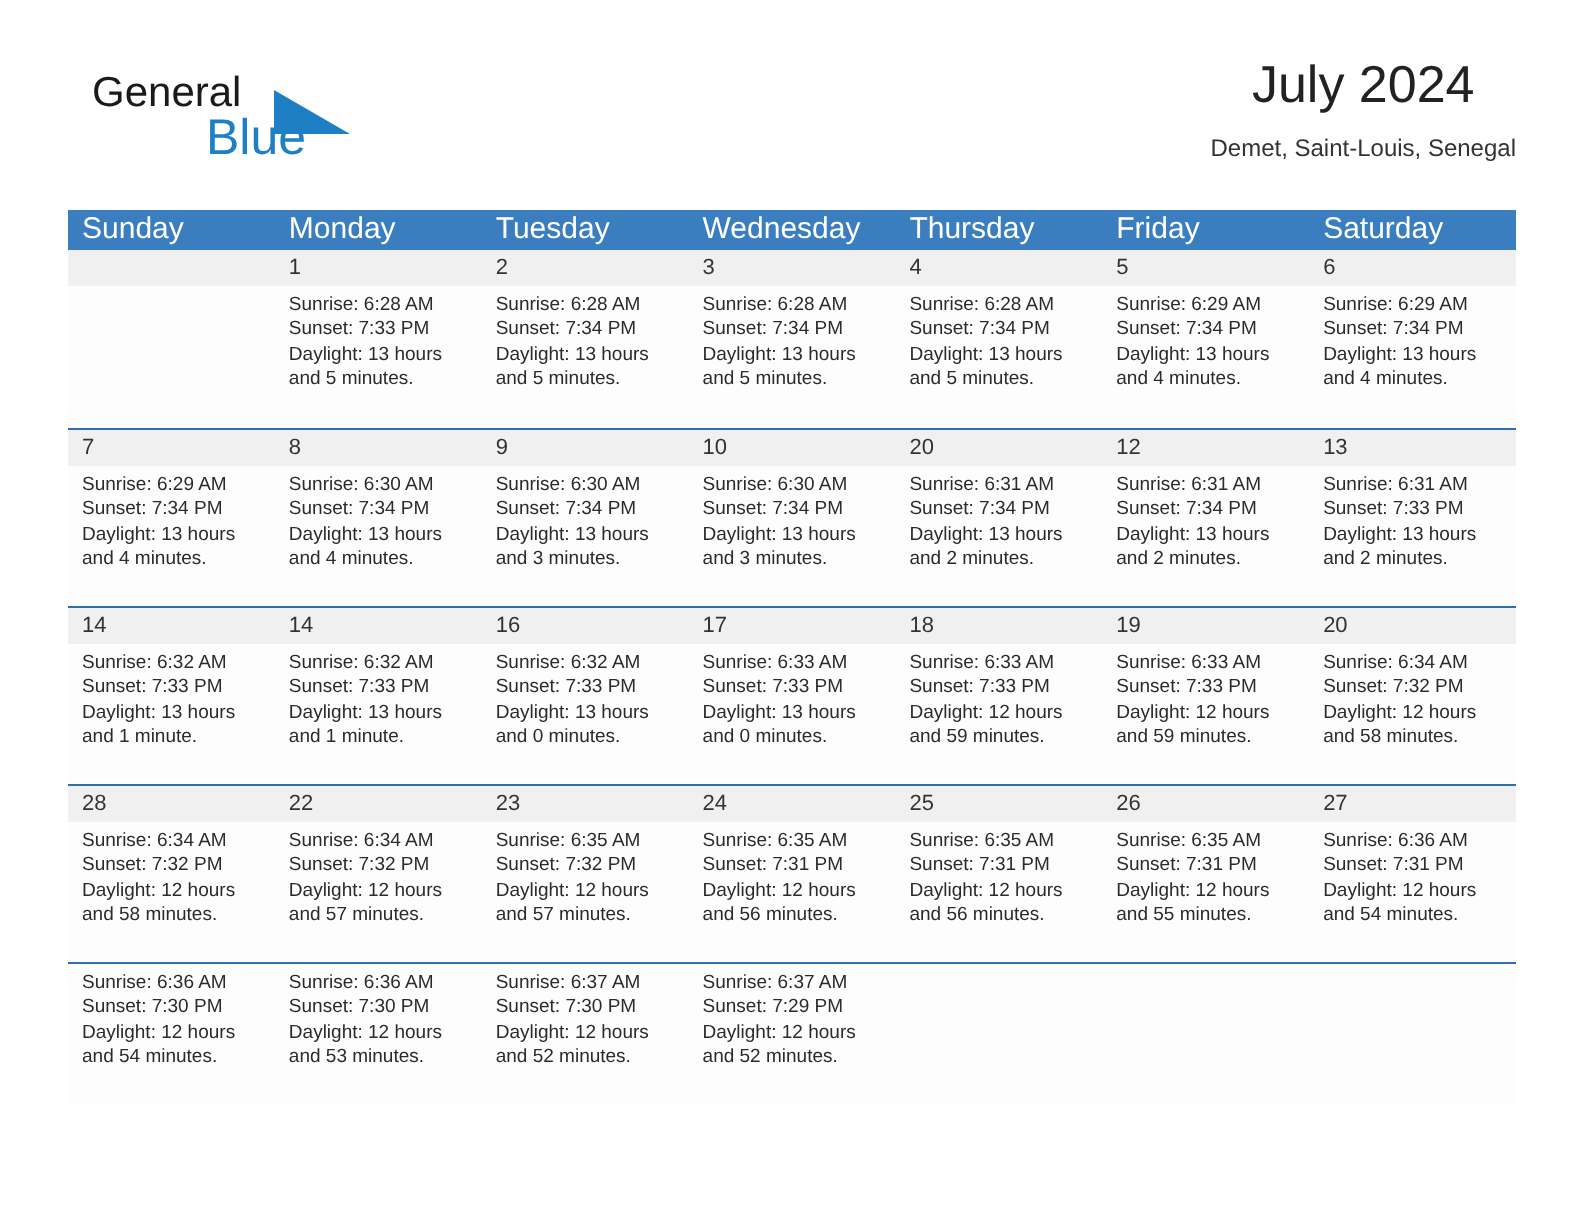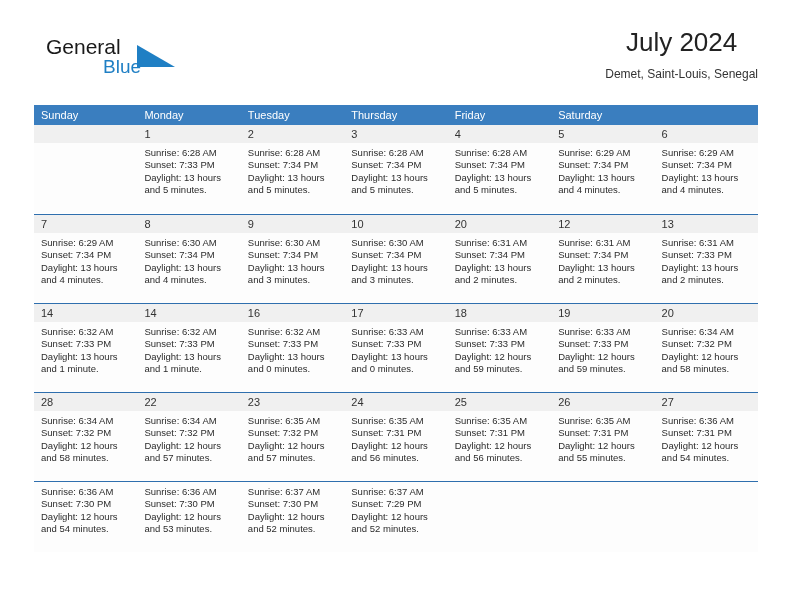--- a/index.html
+++ b/index.html
@@ -43,21 +43,21 @@
     font-size: 21px;
     letter-spacing: 0px;
     color: #1a1a1a;
     font-family: "Liberation Sans", sans-serif;
     line-height: 1;
   }
   .brand-blue {
     position: absolute;
     left: 57px;
     top: 21px;
-    font-size: 19px;
+    font-size: 25px;
     color: #1f7fc4;
     font-family: "Liberation Sans", sans-serif;
     line-height: 1;
   }
   .brand-tri {
     position: absolute;
     left: 91px;
     top: 9px;
     width: 38px;
     height: 22px;
@@ -91,21 +91,21 @@
     width: 724px;
   }
   .weekdays {
     display: grid;
     grid-template-columns: repeat(7, 1fr);
     background: #3a7ebf;
     height: 20px;
   }
   .weekday {
     color: #ffffff;
-    font-size: 11px;
+    font-size: 15px;
     line-height: 20px;
     padding-left: 7px;
     white-space: nowrap;
     overflow: hidden;
   }
 
   .week {
     border-top: 1px solid #2f6fae;
     height: 89px;
     box-sizing: border-box;
@@ -165,20 +165,21 @@
       <div class="cal-subtitle">Demet, Saint-Louis, Senegal</div>
     </div>
 
   </div>
 
   <div class="calendar">
     <div class="weekdays" id="weekday-row">
         <div class="weekday">Sunday</div>
         <div class="weekday">Monday</div>
         <div class="weekday">Tuesday</div>
+        <div class="weekday">Wednesday</div>
         <div class="weekday">Thursday</div>
         <div class="weekday">Friday</div>
         <div class="weekday">Saturday</div>
       </div>
     <div id="weeks-container">
         <div class="week">
           <div class="daynums">
             <div class="daynum"></div>
             <div class="daynum">1</div>
             <div class="daynum">2</div>

